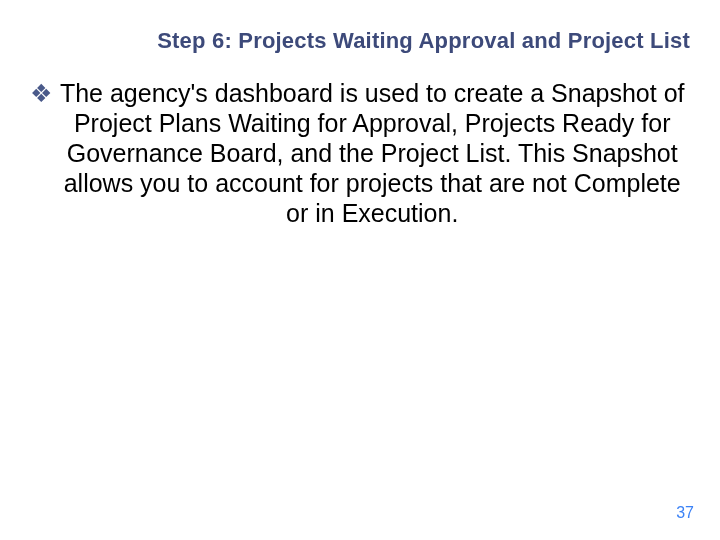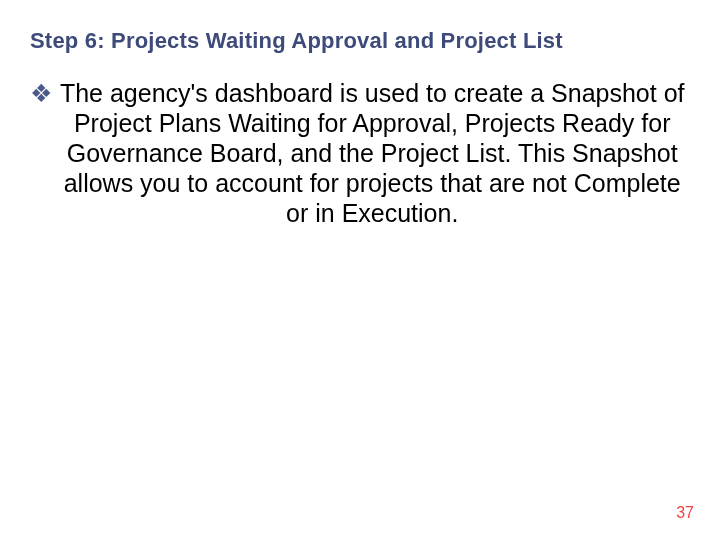--- a/index.html
+++ b/index.html
@@ -18,21 +18,21 @@
     .slide {
       width: 100%;
       height: 100%;
       position: relative;
       padding: 28px 30px 30px 30px;
     }
     .title {
       color: #3d4a7a;
       font-size: 22px;
       font-weight: bold;
-      text-align: left;
+      text-align: right;
       margin-bottom: 24px;
       letter-spacing: 0.2px;
     }
     .body {
       position: relative;
       padding-left: 0;
     }
     .bullet-wrap {
       display: flex;
       align-items: flex-start;
@@ -49,21 +49,21 @@
       color: #000000;
       font-size: 25px;
       line-height: 30px;
       font-weight: 400;
       text-align: center;
     }
     .page-number {
       position: absolute;
       right: 26px;
       bottom: 18px;
-      color: #ef4444;
+      color: #3b82f6;
       font-size: 16px;
       font-family: Arial, Helvetica, sans-serif;
     }
   </style>
 </head>
 <body>
 
 <div class="slide">
   <div class="title">Step 6: Projects Waiting Approval and Project List</div>
   <div class="body">

